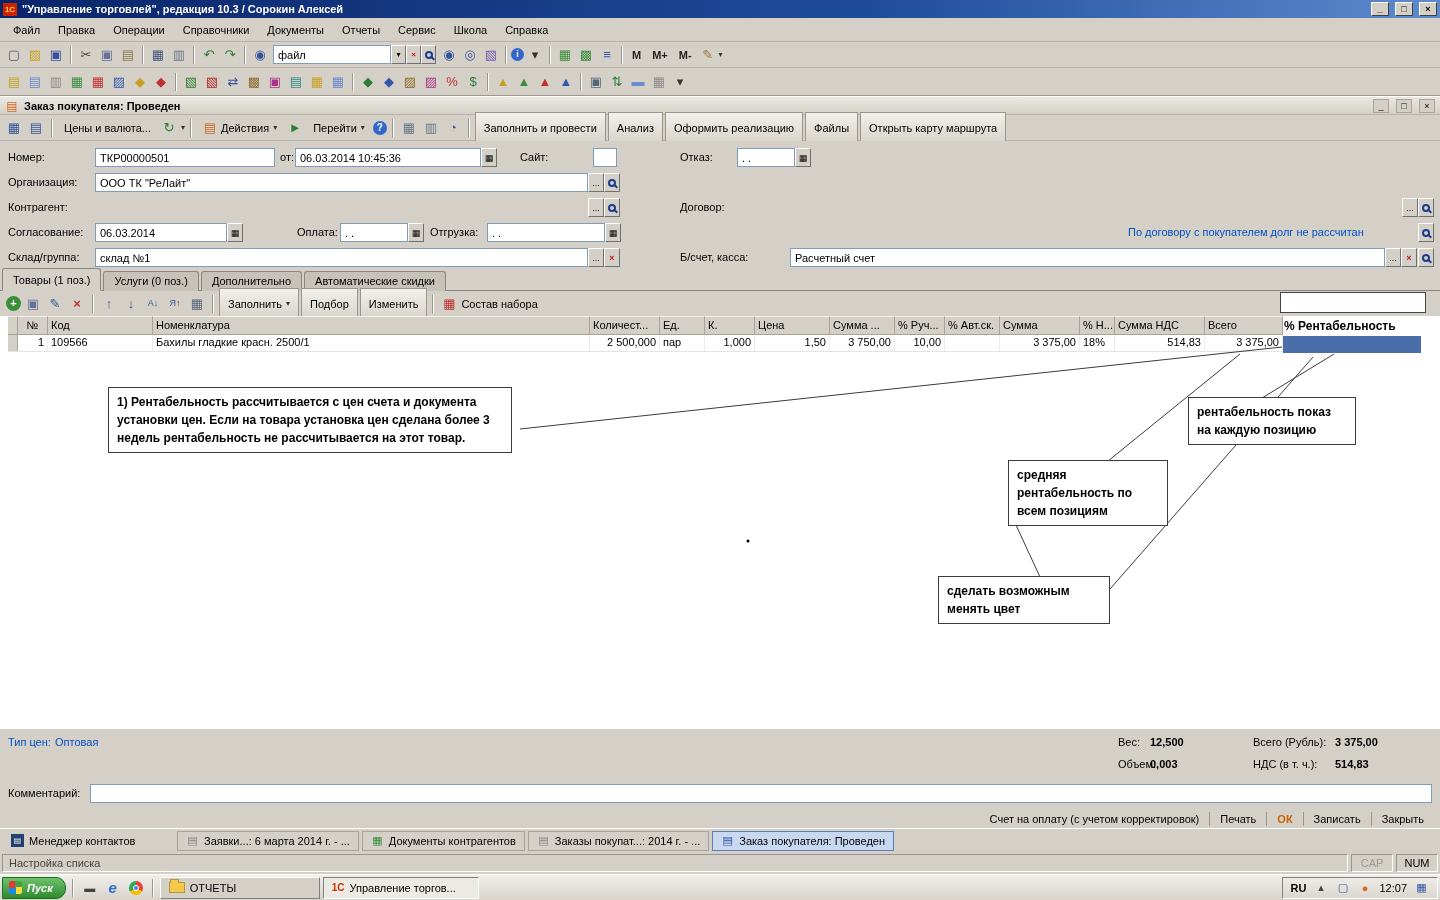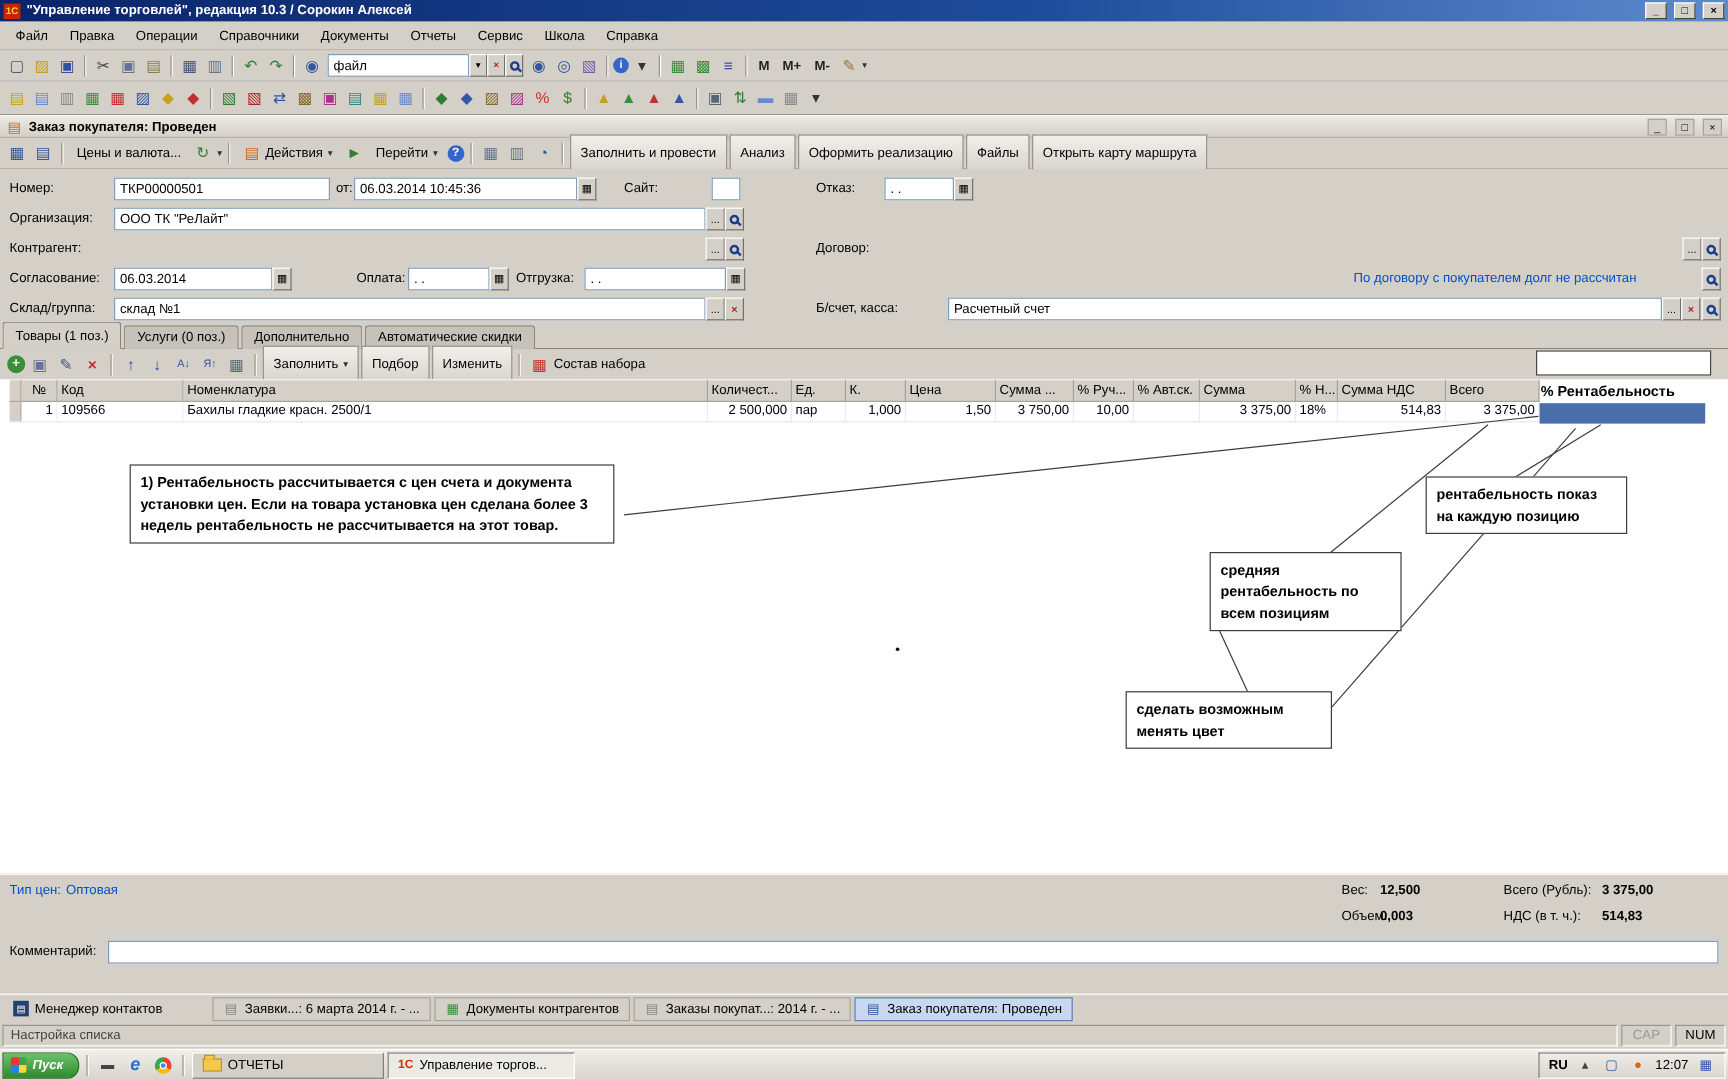--- a/index.html
+++ b/index.html
@@ -440,20 +440,31 @@
     <span class="tl" style="left:1118px;top:7px">Вес:</span>
     <span class="tv" style="left:1150px;top:7px;width:70px">12,500</span>
     <span class="tl" style="left:1253px;top:7px">Всего (Рубль):</span>
     <span class="tv" style="left:1335px;top:7px;width:95px">3 375,00</span>
     <span class="tl" style="left:1118px;top:29px">Объем:</span>
     <span class="tv" style="left:1150px;top:29px;width:70px">0,003</span>
     <span class="tl" style="left:1253px;top:29px">НДС (в т. ч.):</span>
     <span class="tv" style="left:1335px;top:29px;width:95px">514,83</span>
     <span class="tl" style="left:8px;top:58px">Комментарий:</span>
     <span class="fi" style="left:90px;top:55px;width:1342px"></span>
+    <div class="actbar">
+      <span class="abtn">Счет на оплату (с учетом корректировок)</span>
+      <span class="asep"></span>
+      <span class="abtn">Печать</span>
+      <span class="asep"></span>
+      <span class="abtn okbtn">ОК</span>
+      <span class="asep"></span>
+      <span class="abtn">Записать</span>
+      <span class="asep"></span>
+      <span class="abtn">Закрыть</span>
+    </div>
   </div>
 
   <div class="winbarrow">
     <span class="wtab plain">
       <span class="wico" style="background:#23406E;color:#fff;font-size:8px">▤</span>
       <span>Менеджер контактов</span>
     </span>
     <span class="wtab">
       <span class="wico" style="color:#888">▤</span>
       <span>Заявки...: 6 марта 2014 г. - ...</span>

